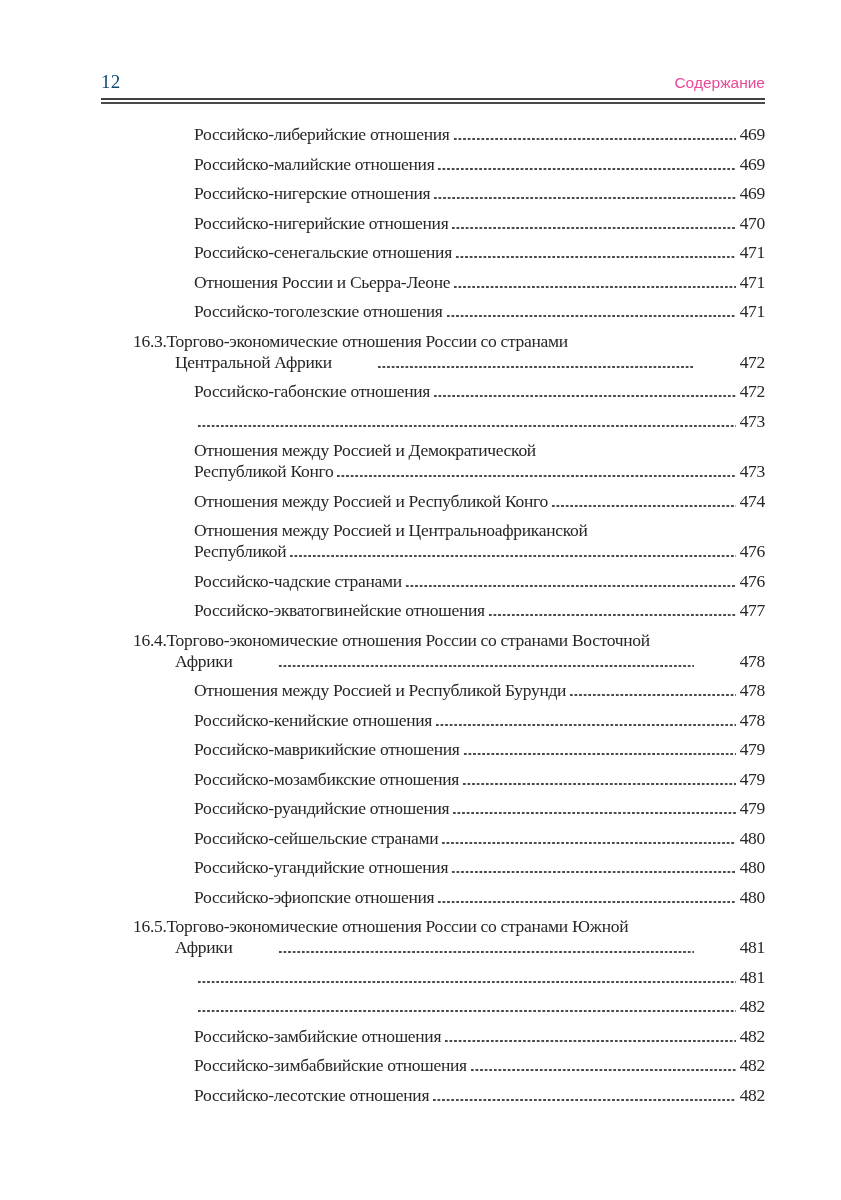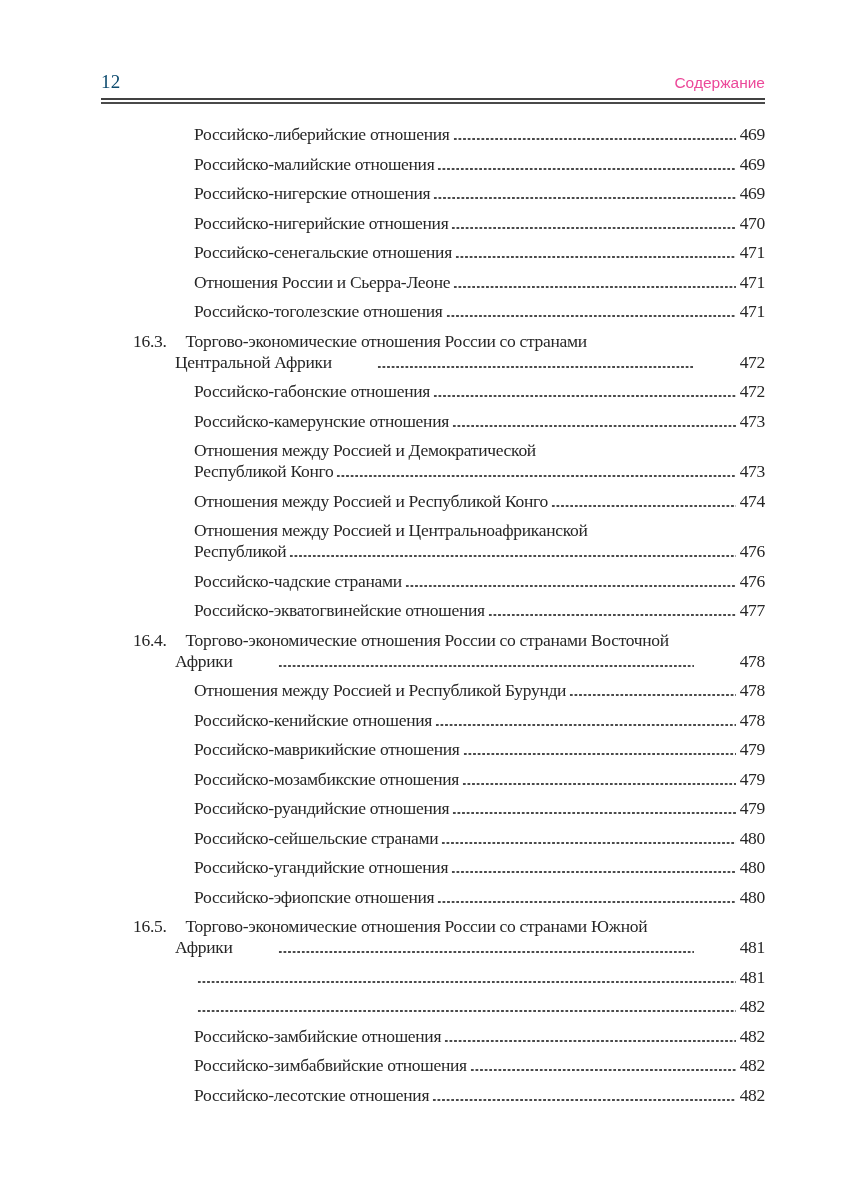--- a/index.html
+++ b/index.html
@@ -32,21 +32,21 @@
   }
 
   
   .toc {
     position: absolute; left: 101px; right: 76px; top: 124px;
     font-size: 17.5px; letter-spacing: -0.3px;
   }
   .entry { margin-bottom: 8.5px; }
   .line { display: flex; line-height: 21px; }
   .txt, .secnum { white-space: pre; }
-  .secnum { margin-right: 19px; }
+  .secnum { margin-right: 0; }
 
   .sub .line { padding-left: 93px; }
   .section .line.first { padding-left: 32px; }
   .section .line.last { padding-left: 74px; gap: 42px; }
 
   .dots {
     flex: 1 1 auto;
     align-self: flex-end;
     height: 6px;
     margin: 0 4px 3px 3px;
@@ -132,21 +132,20 @@
       </div>
       <div class="entry sub">
         <div class="line first last">
           <span class="txt">Российско-габонские отношения</span>
           <span class="dots"></span>
           <span class="pageref">472</span>
         </div>
       </div>
       <div class="entry sub">
         <div class="line first last">
-          <span class="txt">Российско-камерунские отношения</span>
           <span class="dots"></span>
           <span class="pageref">473</span>
         </div>
       </div>
       <div class="entry sub">
         <div class="line first">
           <span class="txt">Отношения между Россией и Демократической</span>
         </div>
         <div class="line last">
           <span class="txt">Республикой Конго</span>

